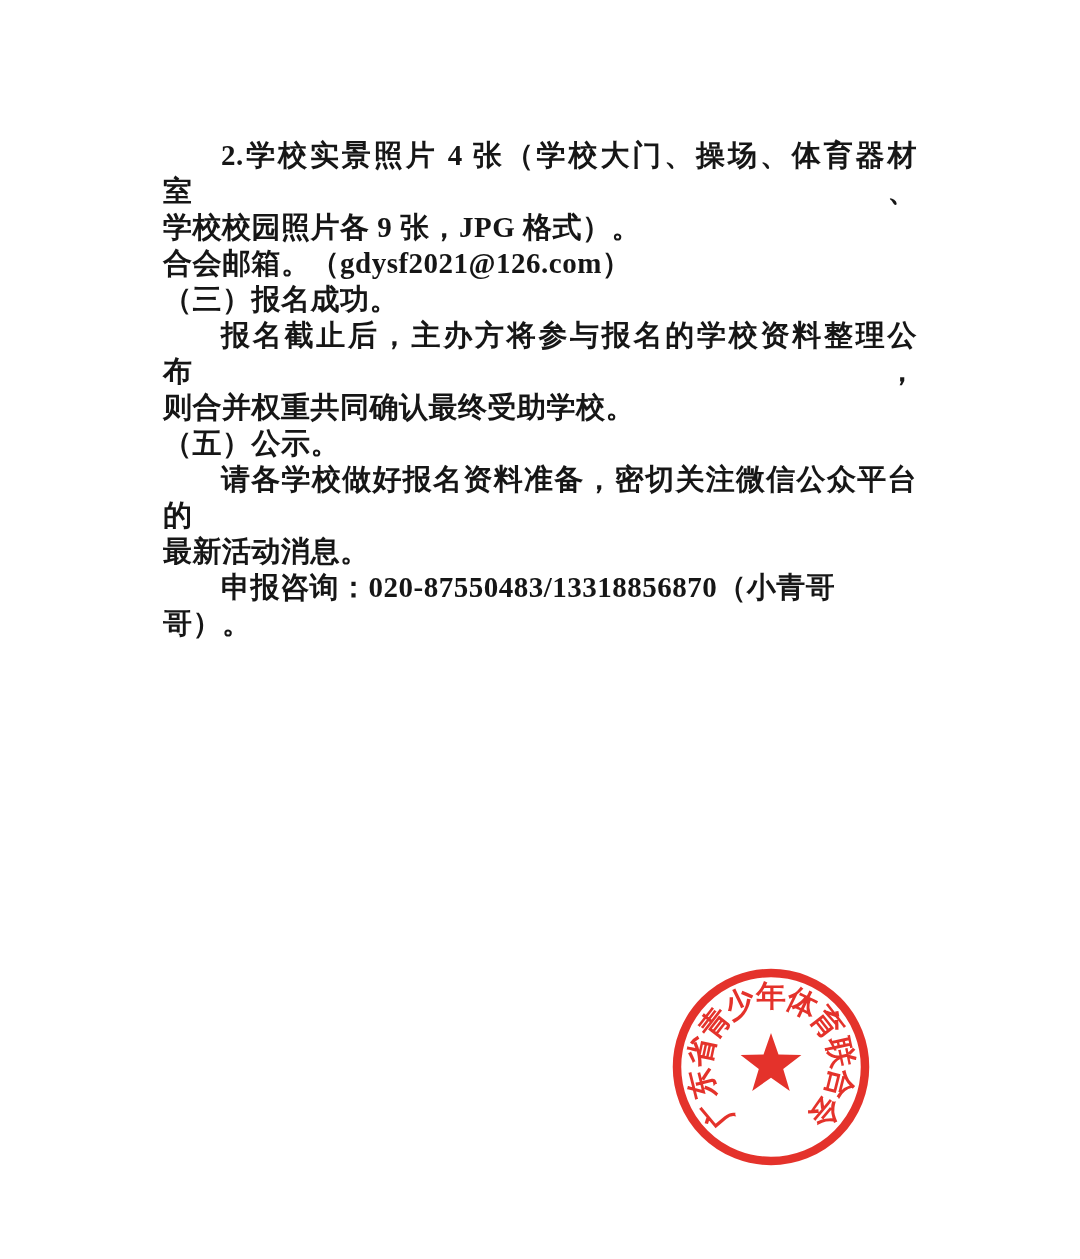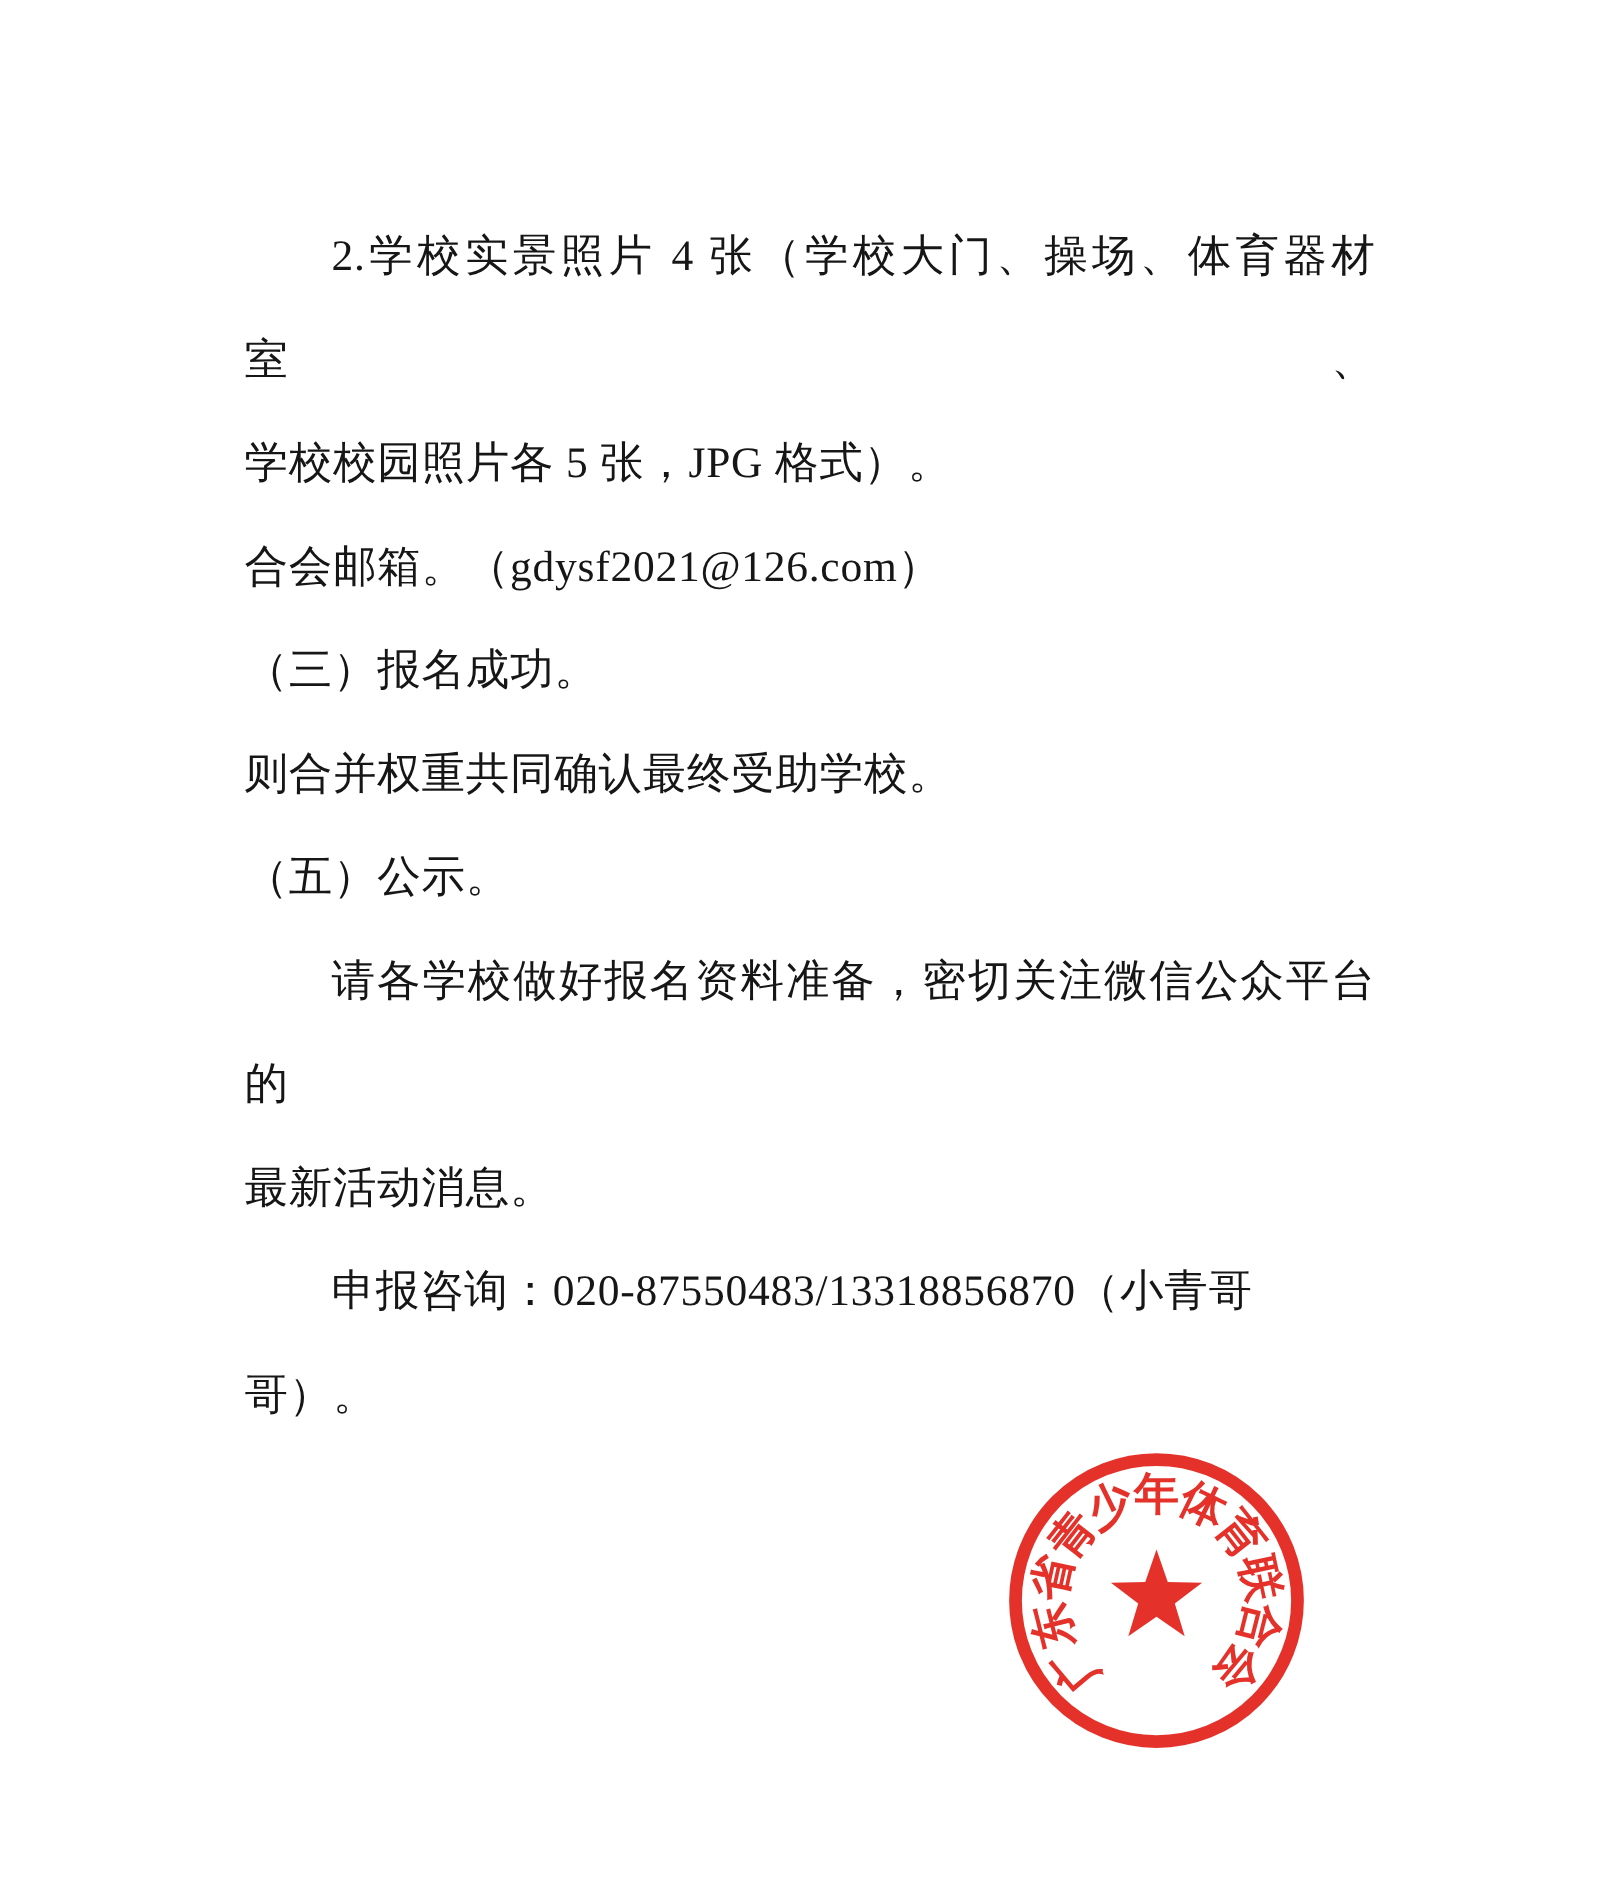--- a/index.html
+++ b/index.html
@@ -16,23 +16,24 @@
     color: #161616;
   }
   .content {
     position: absolute;
     left: 163px;
     top: 137px;
     width: 754px;
   }
   .line {
     font-size: 29px;
-    line-height: 69px;
+    line-height: 36px;
     letter-spacing: 0.5px;
     text-align: left;
+    font-weight: bold;
   }
   .ind {
     text-indent: 58px;
   }
   .fill {
     text-align: justify;
     text-align-last: justify;
   }
   .seal {
     position: absolute;
@@ -47,23 +48,24 @@
     font-family: "Liberation Serif", "DejaVu Serif", serif;
     font-size: 30px;
     font-weight: 600;
   }
 </style>
 </head>
 <body>
 
 <div class="content">
   <div class="line ind fill">2.学校实景照片 4 张（学校大门、操场、体育器材室、</div>
-  <div class="line">学校校园照片各 5 张，JPG 格式）。</div>
+  <div class="line">学校校园照片各 9 张，JPG 格式）。</div>
   <div class="line">合会邮箱。（gdysf2021@126.com）</div>
   <div class="line">（三）报名成功。</div>
+  <div class="line ind fill">报名截止后，主办方将参与报名的学校资料整理公布，</div>
   <div class="line">则合并权重共同确认最终受助学校。</div>
   <div class="line">（五）公示。</div>
   <div class="line ind fill">请各学校做好报名资料准备，密切关注微信公众平台的</div>
   <div class="line">最新活动消息。</div>
   <div class="line ind">申报咨询：020-87550483/13318856870（小青哥哥）。</div>
 
 </div>
 
 <svg class="seal" viewBox="-110 -110 220 220" aria-hidden="true">
   <circle cx="0" cy="0" r="94" fill="none" stroke="#e32820" stroke-width="8.5"></circle>

